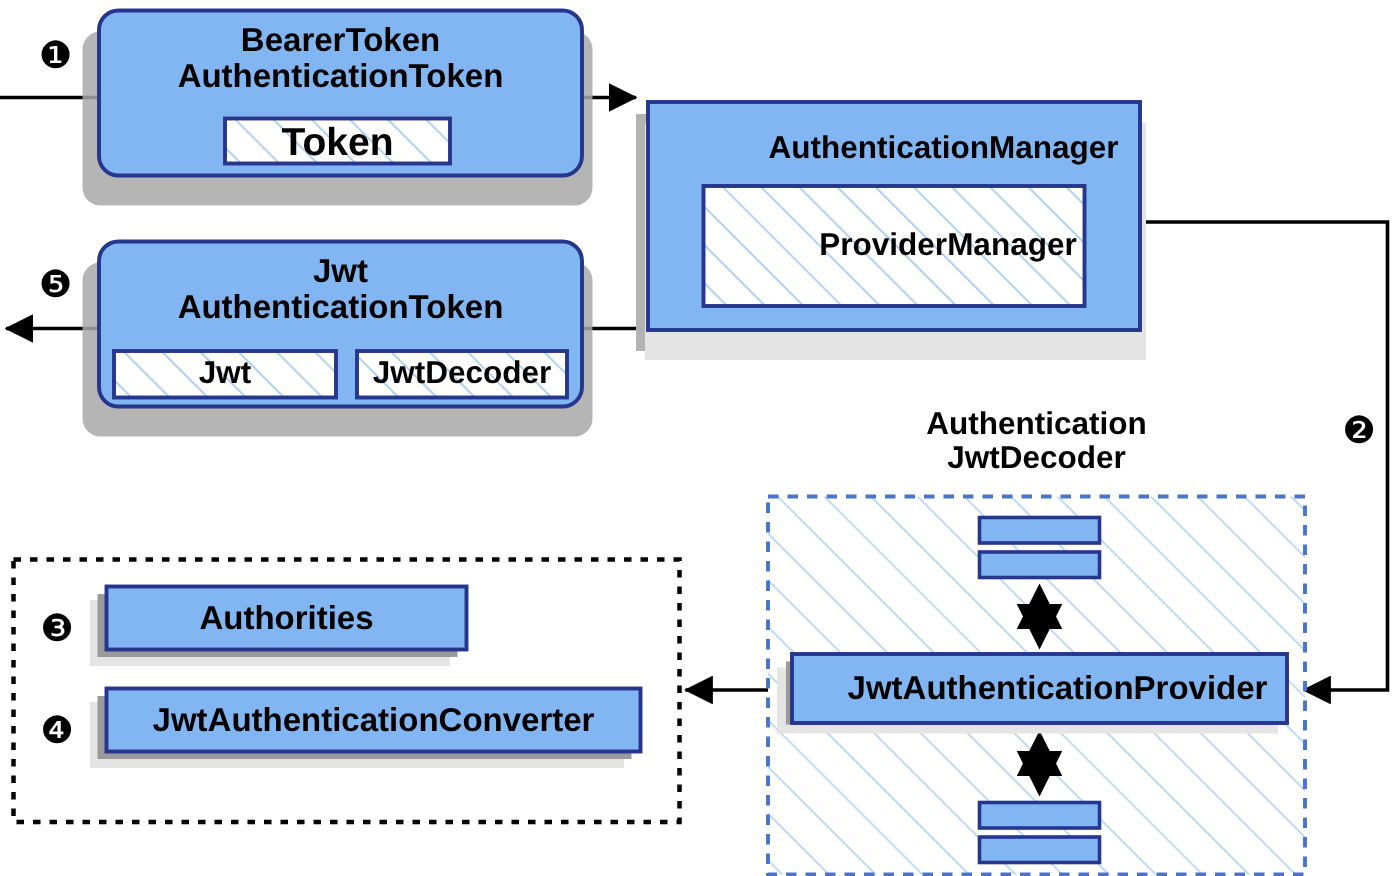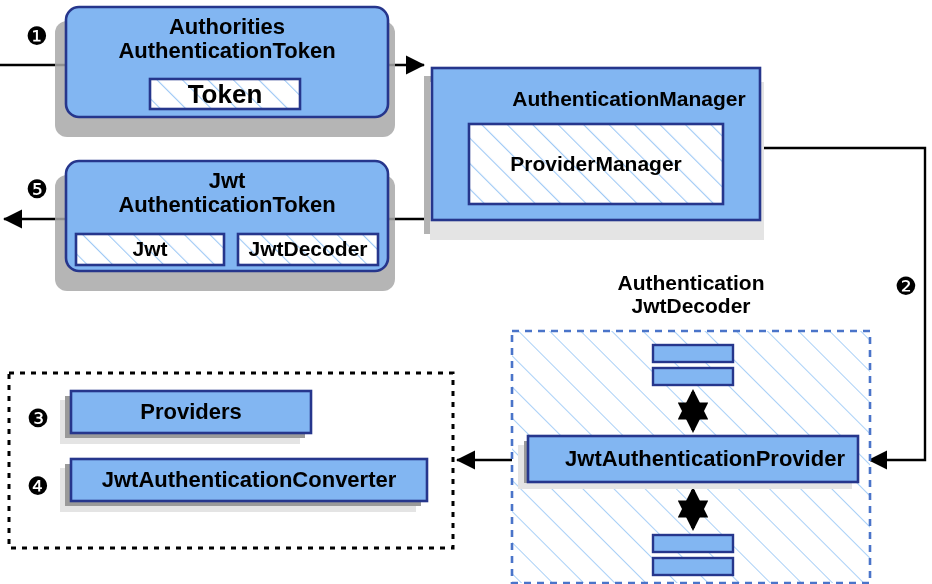--- a/index.html
+++ b/index.html
@@ -114,42 +114,42 @@
     <rect x="71" y="391" width="240" height="42" fill="#82b6f2" stroke="#26368c" stroke-width="2.6"></rect>
   </g>
 
   <g>
     <rect x="60" y="468" width="356" height="44" fill="#e4e4e4"></rect>
     <rect x="65" y="464" width="356" height="42" fill="#9a9a9a"></rect>
     <rect x="71" y="459" width="356" height="42" fill="#82b6f2" stroke="#26368c" stroke-width="2.6"></rect>
   </g>
 </svg>
 
-<div class="lbl" style="left:66px;top:8px;width:322px;height:62px;font-size:22px;">Authorities
+<div class="lbl" style="left:66px;top:8px;width:322px;height:62px;font-size:22px;">BearerToken
 AuthenticationToken</div>
 
 <div class="lbl" style="left:150px;top:79px;width:150px;height:30px;font-size:26px;">Token</div>
 
 <div class="lbl" style="left:66px;top:162px;width:322px;height:62px;font-size:22px;">Jwt
 AuthenticationToken</div>
 
 <div class="lbl" style="left:76px;top:234px;width:148px;height:31px;font-size:21px;">Jwt</div>
 
 <div class="lbl" style="left:238px;top:234px;width:140px;height:31px;font-size:21px;">JwtDecoder</div>
 
 <div class="lbl" style="left:432px;top:84px;width:328px;height:30px;font-size:21px;padding-left:33px;">AuthenticationManager</div>
 
-<div class="lbl" style="left:469px;top:124px;width:254px;height:80px;font-size:21px;">ProviderManager</div>
+<div class="lbl" style="left:469px;top:124px;width:254px;height:80px;font-size:21px;padding-left:36px;">ProviderManager</div>
 
 <div class="lbl" style="left:562px;top:266px;width:258px;height:58px;font-size:21px;">Authentication
 JwtDecoder</div>
 
 <div class="lbl" style="left:528px;top:436px;width:330px;height:46px;font-size:22px;margin-left:12px;">JwtAuthenticationProvider</div>
 
-<div class="lbl" style="left:71px;top:391px;width:240px;height:42px;font-size:22px;">Providers</div>
+<div class="lbl" style="left:71px;top:391px;width:240px;height:42px;font-size:22px;">Authorities</div>
 
 <div class="lbl" style="left:71px;top:459px;width:356px;height:42px;font-size:22px;">JwtAuthenticationConverter</div>
 
 <div class="num" style="left:24px;top:23px;">❶</div>
 <div class="num" style="left:24px;top:176px;">❺</div>
 <div class="num" style="left:893px;top:273px;">❷</div>
 <div class="num" style="left:25px;top:405px;">❸</div>
 <div class="num" style="left:25px;top:473px;">❹</div>
 
 </div>

